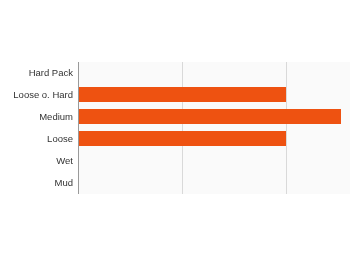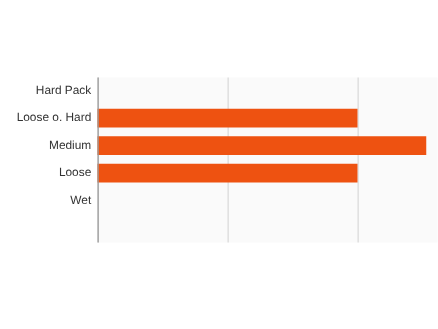--- a/index.html
+++ b/index.html
@@ -121,15 +121,16 @@
   </div>
 
   <div id="axis-line"></div>
 
   <div id="y-labels">
     <div class="y-label" style="top:0px;margin-left:16px;">Hard Pack</div>
     <div class="y-label" style="top:22px;">Loose o. Hard</div>
     <div class="y-label" style="top:44px;">Medium</div>
     <div class="y-label" style="top:66px;">Loose</div>
     <div class="y-label" style="top:88px;text-align:right;">Wet</div>
+    <div class="y-label" style="top:110px;">Mud</div>
   </div>
 
 </div>
 
 </body></html>

